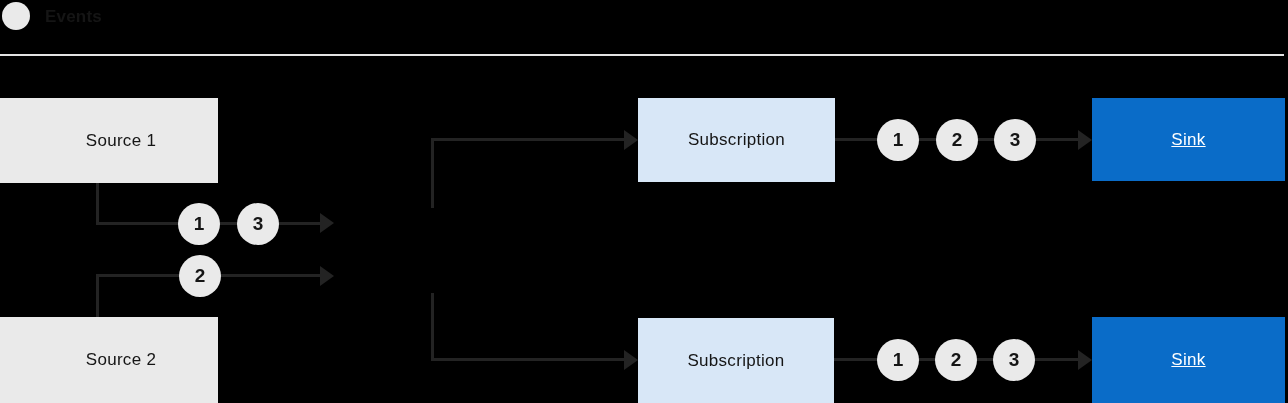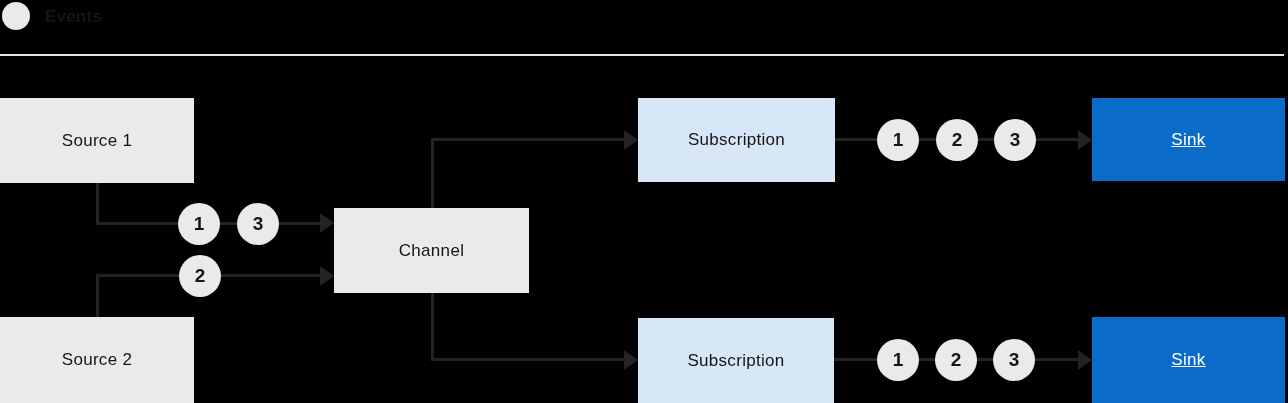--- a/index.html
+++ b/index.html
@@ -34,21 +34,21 @@
     background: var(--divider, #e3e3e3);
   }
 
   
   .node {
     display: flex; align-items: center; justify-content: center;
     font-size: 17px; font-weight: 500;
     color: var(--text-dark, #151515);
     letter-spacing: 0.3px;
   }
-  .node.gray { background: var(--node-fill, #eaeaea); }
+  .node.gray { background: var(--node-fill, #eaeaea); padding-left: 24px; }
   .node.lightblue { background: var(--subscription-fill, #d8e7f7); }
   .node.blue { background: var(--sink-fill, #0a6cc8); color: var(--text-light, #fff); text-decoration: underline; }
 
   .n-source1 { left: 0; top: 98px; width: 194px; height: 85px; }
   .n-source2 { left: 0; top: 317px; width: 194px; height: 86px; }
   .n-channel { left: 334px; top: 208px; width: 195px; height: 85px; }
   .n-sub-top { left: 638px; top: 98px; width: 197px; height: 84px; }
   .n-sub-bot { left: 638px; top: 318px; width: 196px; height: 85px; }
   .n-sink-top { left: 1092px; top: 98px; width: 193px; height: 83px; }
   .n-sink-bot { left: 1092px; top: 317px; width: 193px; height: 86px; }
@@ -130,19 +130,18 @@
   <div class="abs marker m-s2a">2</div>
   <div class="abs marker m-t1">1</div>
   <div class="abs marker m-t2">2</div>
   <div class="abs marker m-t3">3</div>
   <div class="abs marker m-b1">1</div>
   <div class="abs marker m-b2">2</div>
   <div class="abs marker m-b3">3</div>
 
   <div class="abs node gray n-source1">Source 1</div>
   <div class="abs node gray n-source2">Source 2</div>
-  <div class="abs node gray n-channel">Channel</div>
   <div class="abs node lightblue n-sub-top">Subscription</div>
   <div class="abs node lightblue n-sub-bot">Subscription</div>
   <div class="abs node blue n-sink-top">Sink</div>
   <div class="abs node blue n-sink-bot">Sink</div>
 
 </div>
 
 </body></html>

